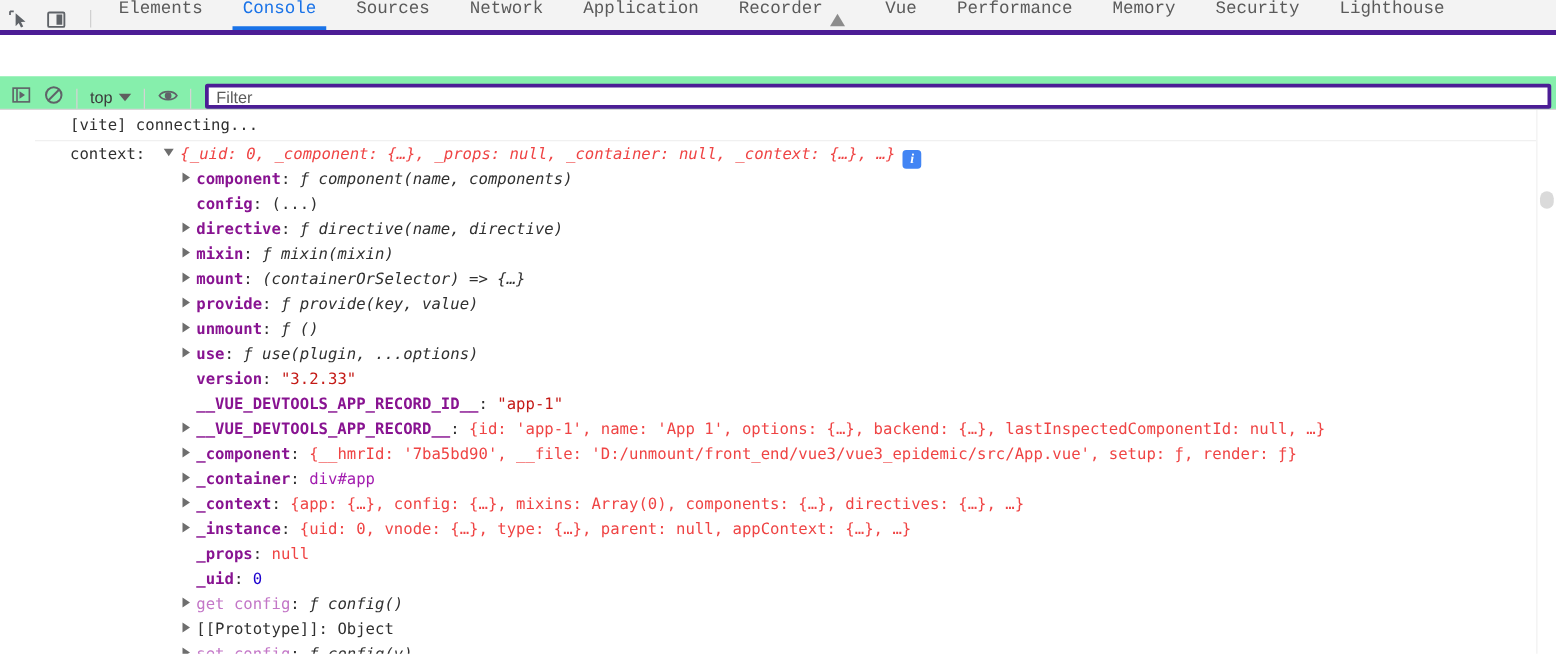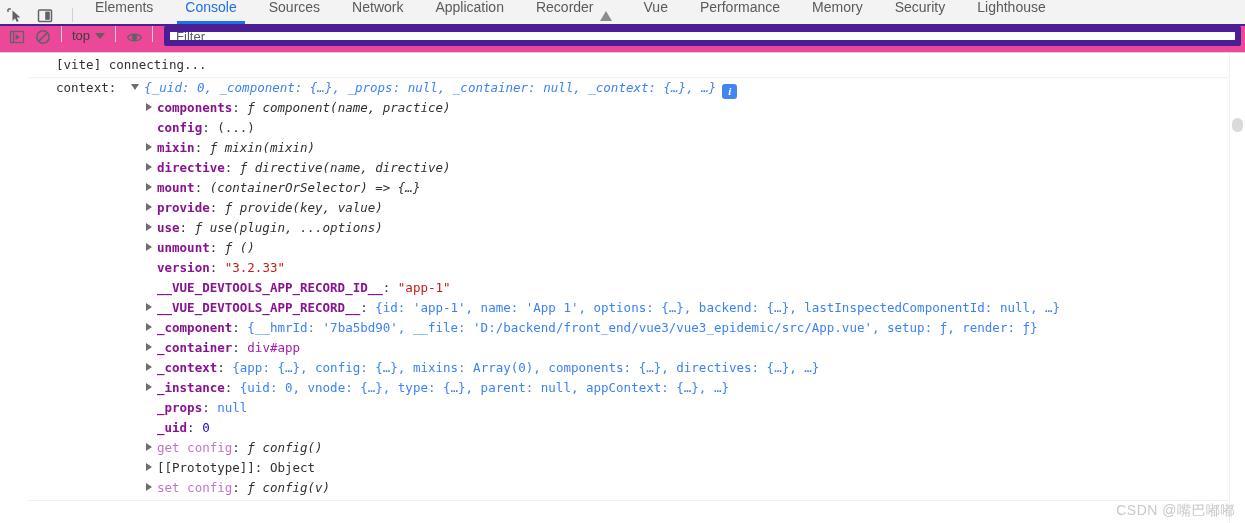--- a/index.html
+++ b/index.html
@@ -13,25 +13,26 @@
     overflow: hidden;
     font-family: "Liberation Sans", sans-serif;
     -webkit-font-smoothing: antialiased;
   }
 
   
   .tabbar {
     position: relative;
     height: 24px;
     background: #f3f3f3;
-    border-bottom: 2px solid #4c1d95;
+    border-bottom: 4px solid #4c1d95;
     display: flex;
     align-items: flex-end;
     overflow: hidden;
     white-space: nowrap;
+    font-family: Liberation Mono, monospace;
   }
   .tb-icons {
     display: flex;
     align-items: center;
     height: 24px;
     padding-left: 6px;
     gap: 12px;
   }
   .tb-icon {
     width: 18px;
@@ -86,26 +87,27 @@
     border-left: 6px solid transparent;
     border-right: 6px solid transparent;
     border-bottom: 10px solid #8c8c8c;
     position: relative;
     top: -3px;
   }
 
   
   .ctoolbar {
     height: 27px;
-    background: #ec4899;
+    background: #86efac;
     border-bottom: 1px solid #d6d6d6;
     display: flex;
-    align-items: flex-start;
+    align-items: flex-end;
     padding: 0 4px;
     box-sizing: border-box;
+    margin-top: 33px;
   }
   .ct-btn {
     width: 26px;
     height: 22px;
     display: flex;
     align-items: center;
     justify-content: center;
     cursor: pointer;
   }
   .ct-sep {
@@ -126,21 +128,21 @@
   .dd-caret {
     width: 0; height: 0;
     border-left: 5px solid transparent;
     border-right: 5px solid transparent;
     border-top: 6px solid #5f5f5f;
   }
   .ct-filter {
     flex: 1;
     height: 20px;
     margin-left: 6px;
-    border: 6px solid #4c1d95;
+    border: 3px solid #4c1d95;
     border-radius: 2px;
     font-size: 13px;
     color: #3c3c3c;
     padding: 0 6px;
     box-sizing: border-box;
     font-family: "Liberation Sans", sans-serif;
     outline: none;
     background: #fff;
     min-width: 0;
   }
@@ -193,21 +195,21 @@
     height: 9px;
     margin-right: 5px;
   }
 
   .k-prop   { color: #881391; font-weight: bold; }
   .k-access { color: #c376c7; }
   .k-proto  { color: #303030; }
   .c-str    { color: #c41a16; }
   .c-num    { color: #1c00cf; }
   .c-fn     { color: #303030; font-style: italic; }
-  .c-prev   { color: #3b82f6; }
+  .c-prev   { color: #ef4444; }
   .c-node   { color: #a21caf; }
   .c-plain  { color: #303030; }
   .c-ital   { font-style: italic; }
 
   .ctx-label { color: #303030; }
 
   .infoicon {
     display: inline-block;
     width: 15px;
     height: 15px;
@@ -350,43 +352,43 @@
     <span>[vite] connecting...</span>
   </div>
 
   <div class="obj-msg">
 
     <div class="line hdr-line">
       <span class="ctx-label">context:</span>
       <span>&nbsp;</span><span class="arrow down"></span><span class="c-prev c-ital">{_uid: 0, _component: {…}, _props: null, _container: null, _context: {…}, …}</span><span class="infoicon">i</span>
     </div>
 
-    <div class="line indent-prop"><span class="arrow"></span><span class="k-prop">components</span><span class="c-plain">:&nbsp;</span><span class="c-fn">ƒ component(name, practice)</span></div>
+    <div class="line indent-prop"><span class="arrow"></span><span class="k-prop">component</span><span class="c-plain">:&nbsp;</span><span class="c-fn">ƒ component(name, components)</span></div>
 
     <div class="line indent-prop"><span class="arrow ph"></span><span class="k-prop">config</span><span class="c-plain">:&nbsp;</span><span class="c-plain">(...)</span></div>
 
+    <div class="line indent-prop"><span class="arrow"></span><span class="k-prop">directive</span><span class="c-plain">:&nbsp;</span><span class="c-fn">ƒ directive(name, directive)</span></div>
+
     <div class="line indent-prop"><span class="arrow"></span><span class="k-prop">mixin</span><span class="c-plain">:&nbsp;</span><span class="c-fn">ƒ mixin(mixin)</span></div>
 
-    <div class="line indent-prop"><span class="arrow"></span><span class="k-prop">directive</span><span class="c-plain">:&nbsp;</span><span class="c-fn">ƒ directive(name, directive)</span></div>
-
     <div class="line indent-prop"><span class="arrow"></span><span class="k-prop">mount</span><span class="c-plain">:&nbsp;</span><span class="c-fn">(containerOrSelector) =&gt; {…}</span></div>
 
     <div class="line indent-prop"><span class="arrow"></span><span class="k-prop">provide</span><span class="c-plain">:&nbsp;</span><span class="c-fn">ƒ provide(key, value)</span></div>
 
+    <div class="line indent-prop"><span class="arrow"></span><span class="k-prop">unmount</span><span class="c-plain">:&nbsp;</span><span class="c-fn">ƒ ()</span></div>
+
     <div class="line indent-prop"><span class="arrow"></span><span class="k-prop">use</span><span class="c-plain">:&nbsp;</span><span class="c-fn">ƒ use(plugin, ...options)</span></div>
 
-    <div class="line indent-prop"><span class="arrow"></span><span class="k-prop">unmount</span><span class="c-plain">:&nbsp;</span><span class="c-fn">ƒ ()</span></div>
-
     <div class="line indent-prop"><span class="arrow ph"></span><span class="k-prop">version</span><span class="c-plain">:&nbsp;</span><span class="c-str">"3.2.33"</span></div>
 
     <div class="line indent-prop"><span class="arrow ph"></span><span class="k-prop">__VUE_DEVTOOLS_APP_RECORD_ID__</span><span class="c-plain">:&nbsp;</span><span class="c-str">"app-1"</span></div>
 
     <div class="line indent-prop"><span class="arrow"></span><span class="k-prop">__VUE_DEVTOOLS_APP_RECORD__</span><span class="c-plain">:&nbsp;</span><span class="c-prev">{id: 'app-1', name: 'App 1', options: {…}, backend: {…}, lastInspectedComponentId: null, …}</span></div>
 
-    <div class="line indent-prop"><span class="arrow"></span><span class="k-prop">_component</span><span class="c-plain">:&nbsp;</span><span class="c-prev">{__hmrId: '7ba5bd90', __file: 'D:/backend/front_end/vue3/vue3_epidemic/src/App.vue', setup: ƒ, render: ƒ}</span></div>
+    <div class="line indent-prop"><span class="arrow"></span><span class="k-prop">_component</span><span class="c-plain">:&nbsp;</span><span class="c-prev">{__hmrId: '7ba5bd90', __file: 'D:/unmount/front_end/vue3/vue3_epidemic/src/App.vue', setup: ƒ, render: ƒ}</span></div>
 
     <div class="line indent-prop"><span class="arrow"></span><span class="k-prop">_container</span><span class="c-plain">:&nbsp;</span><span class="c-node">div#app</span></div>
 
     <div class="line indent-prop"><span class="arrow"></span><span class="k-prop">_context</span><span class="c-plain">:&nbsp;</span><span class="c-prev">{app: {…}, config: {…}, mixins: Array(0), components: {…}, directives: {…}, …}</span></div>
 
     <div class="line indent-prop"><span class="arrow"></span><span class="k-prop">_instance</span><span class="c-plain">:&nbsp;</span><span class="c-prev">{uid: 0, vnode: {…}, type: {…}, parent: null, appContext: {…}, …}</span></div>
 
     <div class="line indent-prop"><span class="arrow ph"></span><span class="k-prop">_props</span><span class="c-plain">:&nbsp;</span><span class="c-prev">null</span></div>
 
     <div class="line indent-prop"><span class="arrow ph"></span><span class="k-prop">_uid</span><span class="c-plain">:&nbsp;</span><span class="c-num">0</span></div>

